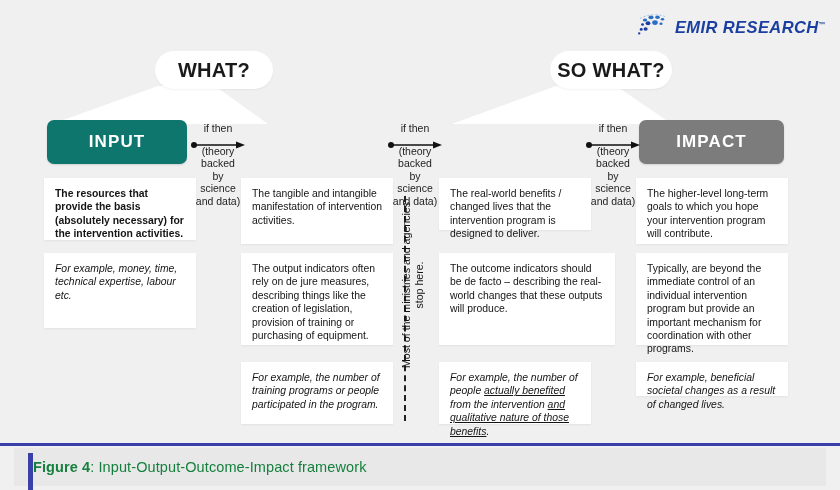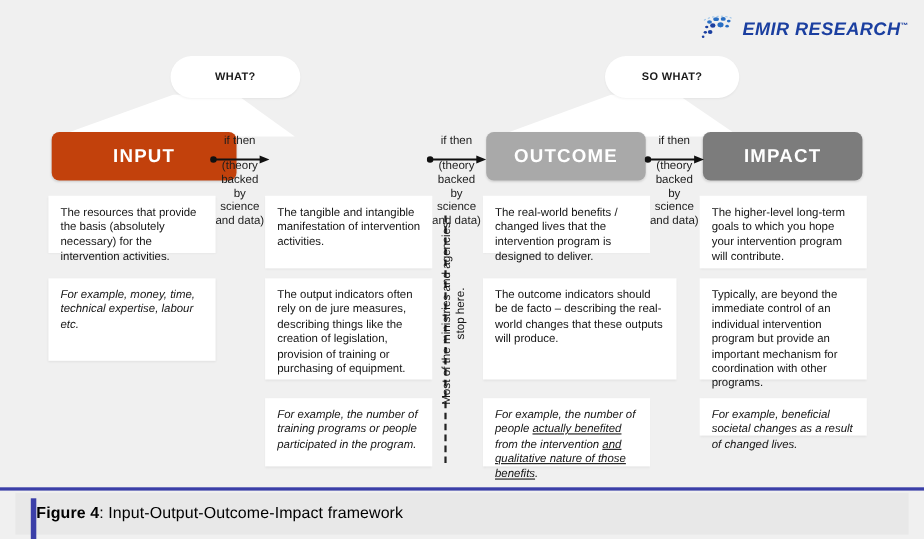--- a/index.html
+++ b/index.html
@@ -20,37 +20,37 @@
   }
   #logo .tm{font-size:7px;font-style:normal;font-weight:bold;vertical-align:super;color:#1b3fa0;}
 
   
   #diagram{position:absolute;left:0;top:0;width:840px;height:432px;}
 
   
   .bubble{
     position:absolute;background:#ffffff;border-radius:22px;
     display:flex;align-items:center;justify-content:center;
-    font-weight:bold;font-size:10px;color:#1a1a1a;letter-spacing:.3px;
+    font-weight:bold;font-size:20px;color:#1a1a1a;letter-spacing:.3px;
     box-shadow:0 1px 2px rgba(0,0,0,.05);
   }
   #bubble-what{left:155px;top:51px;width:118px;height:38px;}
   #bubble-sowhat{left:550px;top:51px;width:122px;height:38px;}
 
   
   .flare{position:absolute;}
 
   
   .hdr{
     position:absolute;height:44px;border-radius:7px;
     display:flex;align-items:center;justify-content:center;
     color:#ffffff;font-weight:bold;font-size:17px;letter-spacing:1.1px;
     box-shadow:0 1px 2px rgba(0,0,0,.13);
   }
-  #hdr-input   {left:47px; top:120px;width:168px;background:#c2410c;}
+  #hdr-input   {left:47px; top:120px;width:140px;background:#0f766e;}
   #hdr-output  {left:244px;top:120px;width:145px;background:#bcbcbc;}
   #hdr-outcome {left:442px;top:120px;width:145px;background:#a9a9a9;}
   #hdr-impact  {left:639px;top:120px;width:145px;background:#7c7c7c;}
 
   
   .conn{position:absolute;width:46px;text-align:center;font-size:10.5px;line-height:12.6px;color:#1d1d1d;}
   .conn .arrowrow{position:absolute;top:19px;left:-4px;width:54px;height:8px;}
   .conn .lbl{position:relative;}
   .conn .l1{display:block;margin-bottom:10px;}
   #conn-1{left:195px;top:122px;}
@@ -79,21 +79,21 @@
     text-align:center;font-size:10.6px;line-height:13px;color:#141414;font-weight:500;
     white-space:pre-line;
   }
 
   
   #caption-wrap{position:absolute;left:0;top:443px;width:840px;height:47px;background:#f0f0f0;}
   #caption-rule{position:absolute;left:0;top:0;width:840px;height:3px;background:#3b3fa8;}
   #caption-bar{position:absolute;left:14px;top:5px;width:812px;height:38px;background:#e8e8e8;
                display:flex;align-items:center;}
   #caption-accent{position:absolute;left:14px;top:5px;width:5px;height:38px;background:#3b3fa8;}
-  #caption-text{margin-left:19px;font-size:14.5px;color:#000000;letter-spacing:.1px;}
+  #caption-text{margin-left:19px;font-size:14.5px;color:#15803d;letter-spacing:.1px;}
   #caption-text b{font-weight:bold;}
 </style>
 </head>
 <body>
 
 <div id="logo">
   <span class="mark">
     <svg width="34" height="28" viewBox="0 0 34 28" aria-hidden="true">
       <g fill="#2a6fc4">
         <ellipse cx="9" cy="7" rx="2.2" ry="1.6"></ellipse>
@@ -120,21 +120,20 @@
     <path d="M118,0 L175,0 L228,38 L12,38 Z" fill="#ffffff"></path>
   </svg>
   <svg class="flare" style="left:430px;top:86px;" width="372" height="40">
     <path d="M126,0 L186,0 L242,38 L22,38 Z" fill="#ffffff"></path>
   </svg>
 
   <div class="bubble" id="bubble-what">WHAT?</div>
   <div class="bubble" id="bubble-sowhat">SO WHAT?</div>
 
   <div class="hdr" id="hdr-input">INPUT</div>
-  <div class="hdr" id="hdr-outcome">OUTCOME</div>
   <div class="hdr" id="hdr-impact">IMPACT</div>
 
   <div class="conn" id="conn-1">
     <span class="lbl l1">if then</span>
     <svg class="arrowrow" viewBox="0 0 54 8">
       <circle cx="3" cy="4" r="3" fill="#111"></circle>
       <line x1="3" y1="4" x2="47" y2="4" stroke="#111" stroke-width="1.6"></line>
       <polygon points="54,4 45,0.4 45,7.6" fill="#111"></polygon>
     </svg>
     <span class="lbl">(theory backed by science and data)</span>
@@ -164,21 +163,21 @@
   <svg class="notch" style="left:237px;top:164px;" width="160" height="16">
     <path d="M0,16 L56,0 L104,0 L160,16 Z" fill="#ffffff"></path>
   </svg>
   <svg class="notch" style="left:435px;top:164px;" width="160" height="16">
     <path d="M0,16 L56,0 L104,0 L160,16 Z" fill="#ffffff"></path>
   </svg>
   <svg class="notch" style="left:632px;top:164px;" width="160" height="16">
     <path d="M0,16 L56,0 L104,0 L160,16 Z" fill="#ffffff"></path>
   </svg>
 
-  <div class="card" style="left:44px;top:178px;width:152px;height:52px;">The resources that provide the basis (absolutely necessary) for the intervention activities.</div>
+  <div class="card" style="left:44px;top:178px;width:152px;height:62px;font-weight:bold;">The resources that provide the basis (absolutely necessary) for the intervention activities.</div>
   <div class="card ital" style="left:44px;top:253px;width:152px;height:75px;">For example, money, time, technical expertise, labour etc.</div>
 
   <div class="card" style="left:241px;top:178px;width:152px;height:66px;">The tangible and intangible manifestation of intervention activities.</div>
   <div class="card" style="left:241px;top:253px;width:152px;height:92px;">The output indicators often rely on de jure measures, describing things like the creation of legislation, provision of training or purchasing of equipment.</div>
   <div class="card ital" style="left:241px;top:362px;width:152px;height:62px;">For example, the number of training programs or people participated in the program.</div>
 
   <div class="card" style="left:439px;top:178px;width:152px;height:52px;">The real-world benefits / changed lives that the intervention program is designed to deliver.</div>
   <div class="card" style="left:439px;top:253px;width:176px;height:92px;">The outcome indicators should be de facto – describing the real-world changes that these outputs will produce.</div>
   <div class="card ital" style="left:439px;top:362px;width:152px;height:62px;">
     <span>For example, the number of people <u>actually benefited</u> from the intervention <u>and qualitative nature of those benefits</u>.</span>

